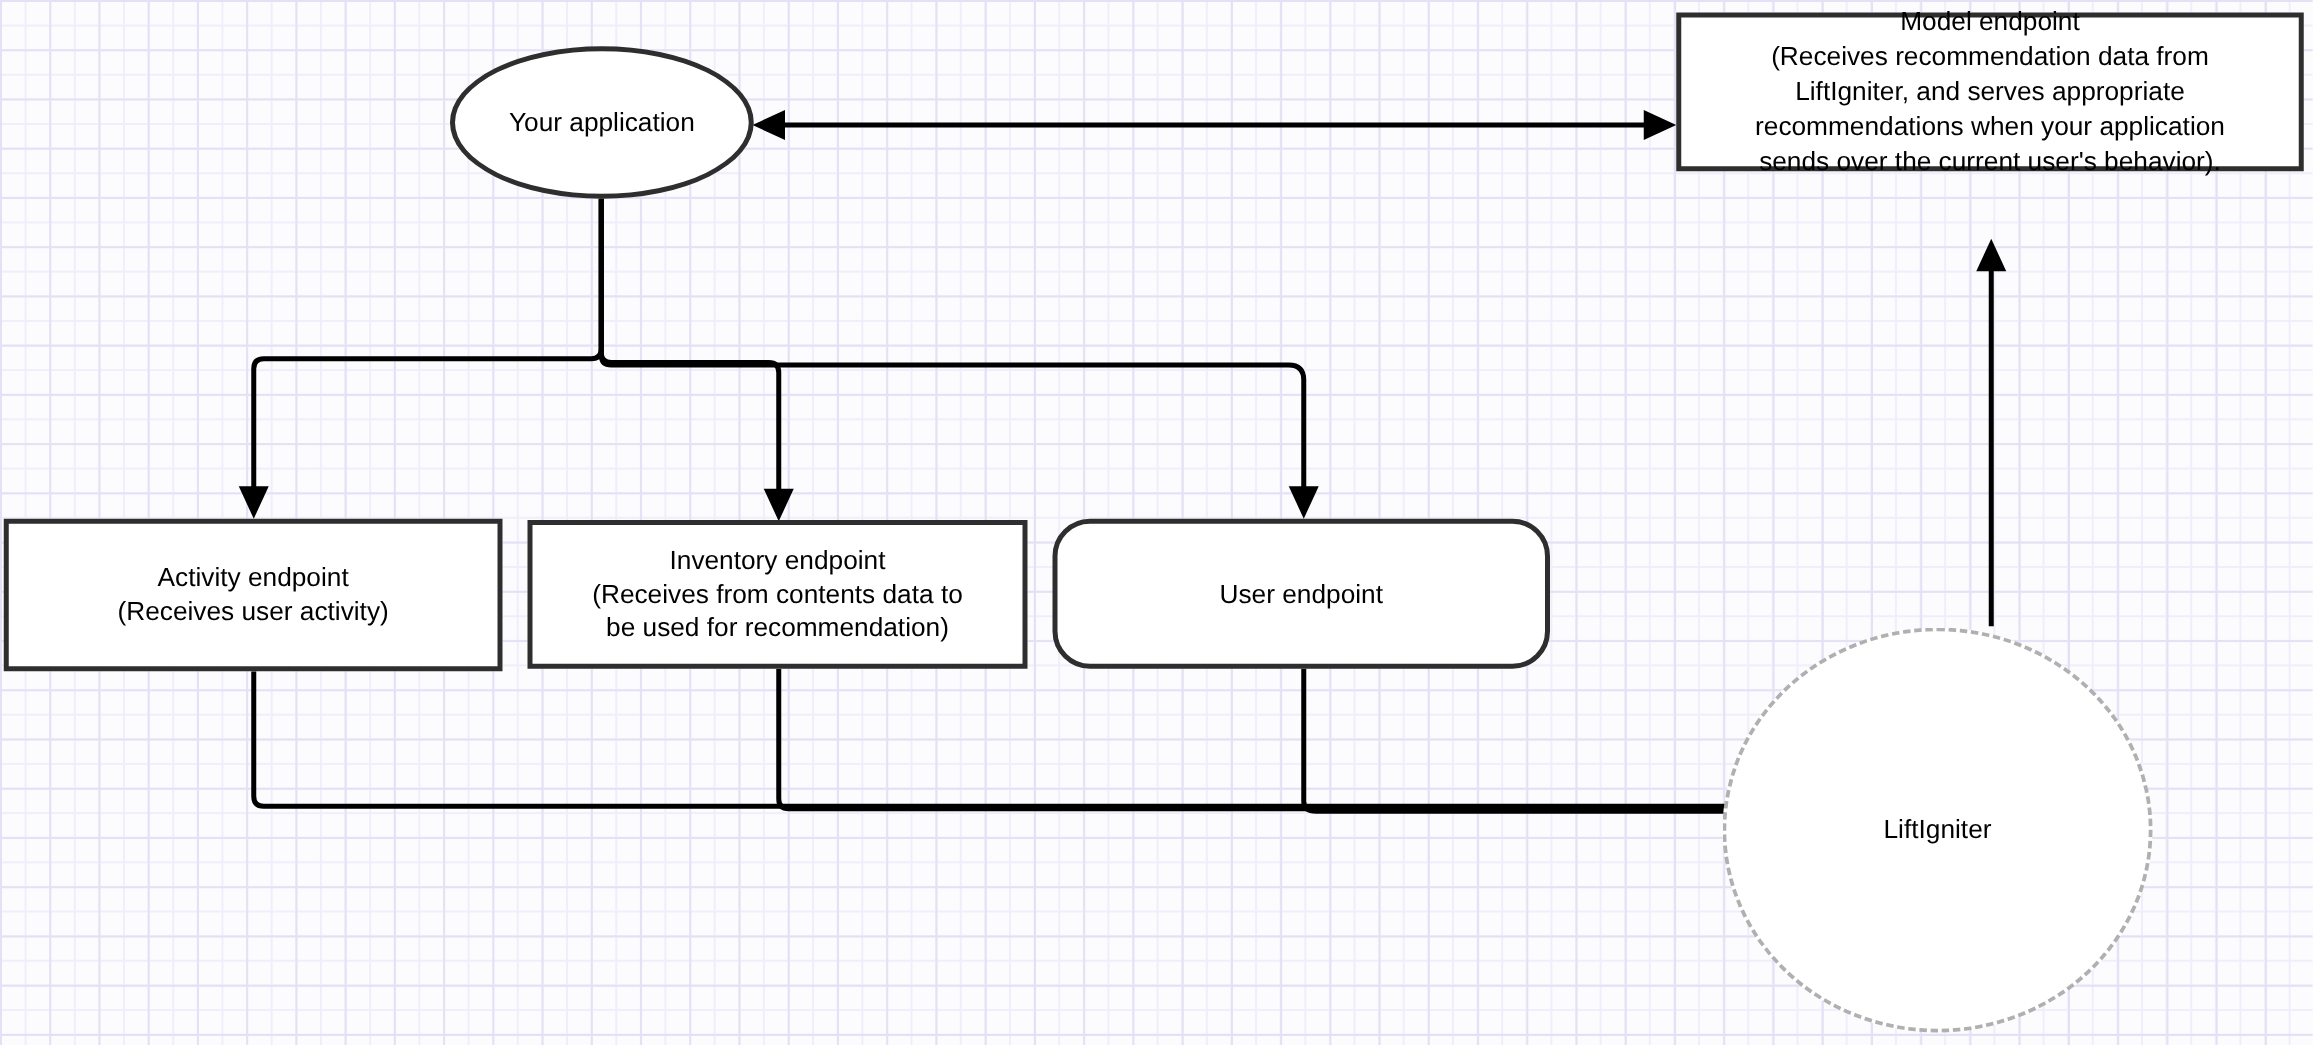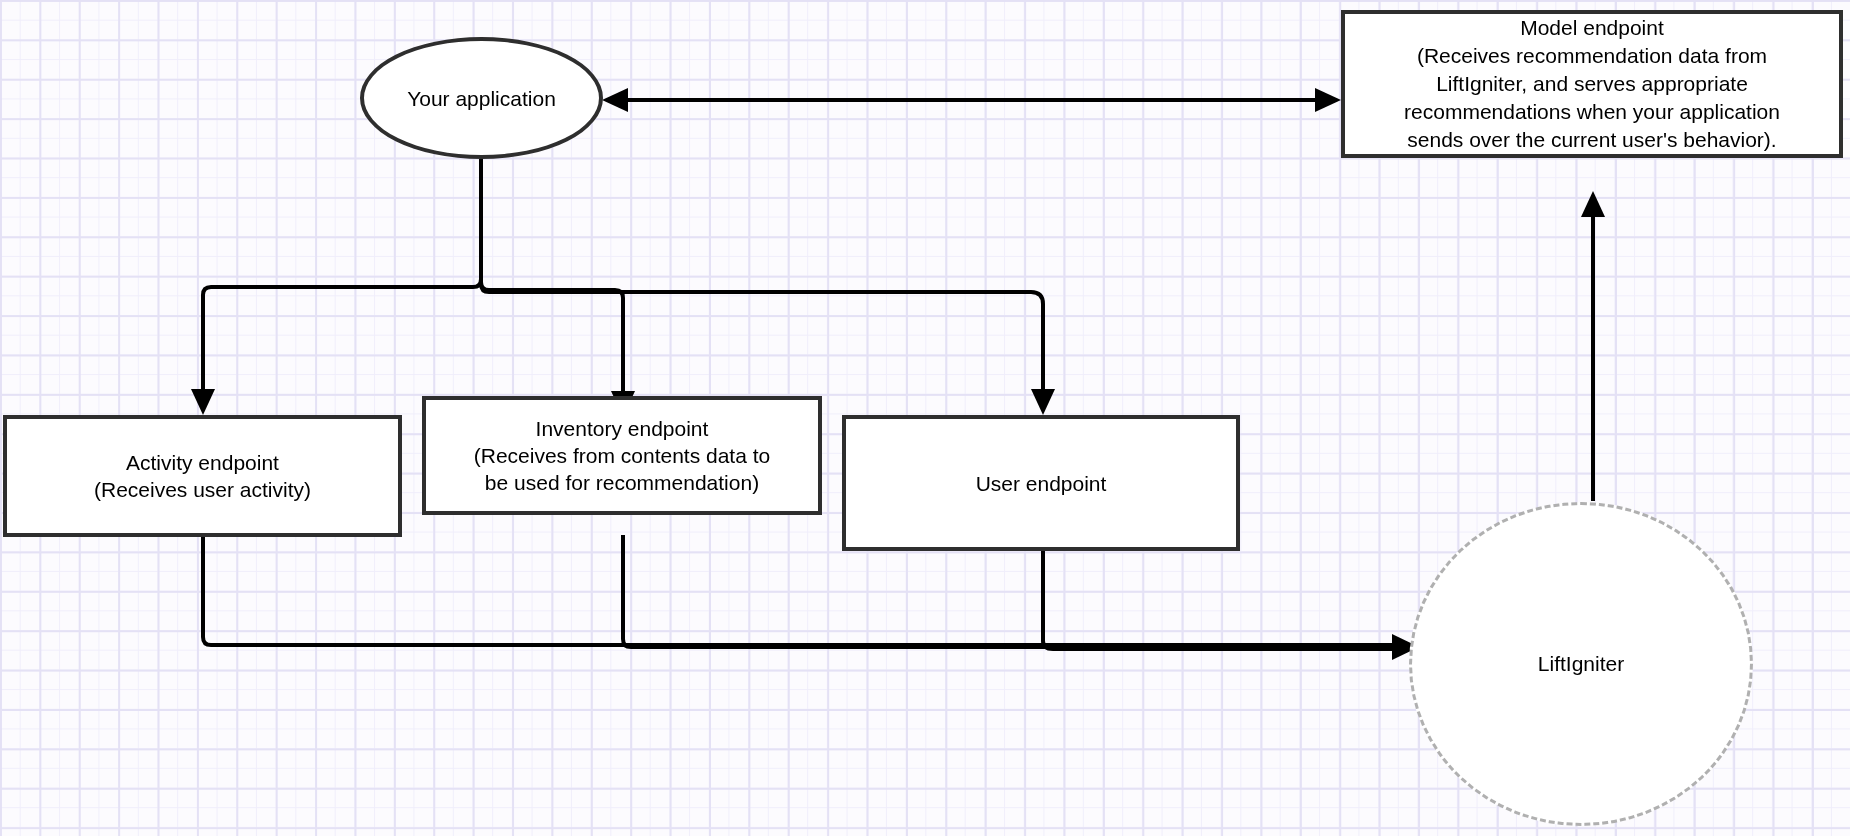--- a/index.html
+++ b/index.html
@@ -43,25 +43,25 @@
   .node .desc { white-space: pre-line; }
   .ellipse {
     border-radius: 50%;
   }
   .dashed-circle {
     border: 3.5px dashed #b0b0b0;
     border-radius: 50%;
     background: #ffffff;
   }
   #node-application   { left: 360px;  top: 37px;  width: 243px; height: 122px; align-items: center; }
-  #node-model         { left: 1341px; top: 10px;  width: 502px; height: 148px; line-height: 28px; }
+  #node-model         { left: 1341px; top: 10px;  width: 502px; height: 127px; line-height: 28px; }
   #node-activity      { left: 3px;    top: 415px; width: 399px; height: 122px; }
-  #node-inventory     { left: 422px;  top: 396px; width: 400px; height: 119px; }
-  #node-user          { left: 842px;  top: 415px; width: 398px; height: 136px; }
-  #node-liftigniter   { left: 1409px; top: 502px; width: 344px; height: 324px; line-height: 28px; }
+  #node-inventory     { left: 422px;  top: 416px; width: 400px; height: 119px; }
+  #node-user          { left: 842px;  top: 415px; width: 398px; height: 120px; border-radius: 30px; }
+  #node-liftigniter   { left: 1378px; top: 502px; width: 344px; height: 324px; line-height: 28px; }
   .edge {
     fill: none;
     stroke: #000000;
     stroke-width: 4;
   }
   .arrowhead {
     fill: #000000;
     stroke: none;
   }
 </style>

